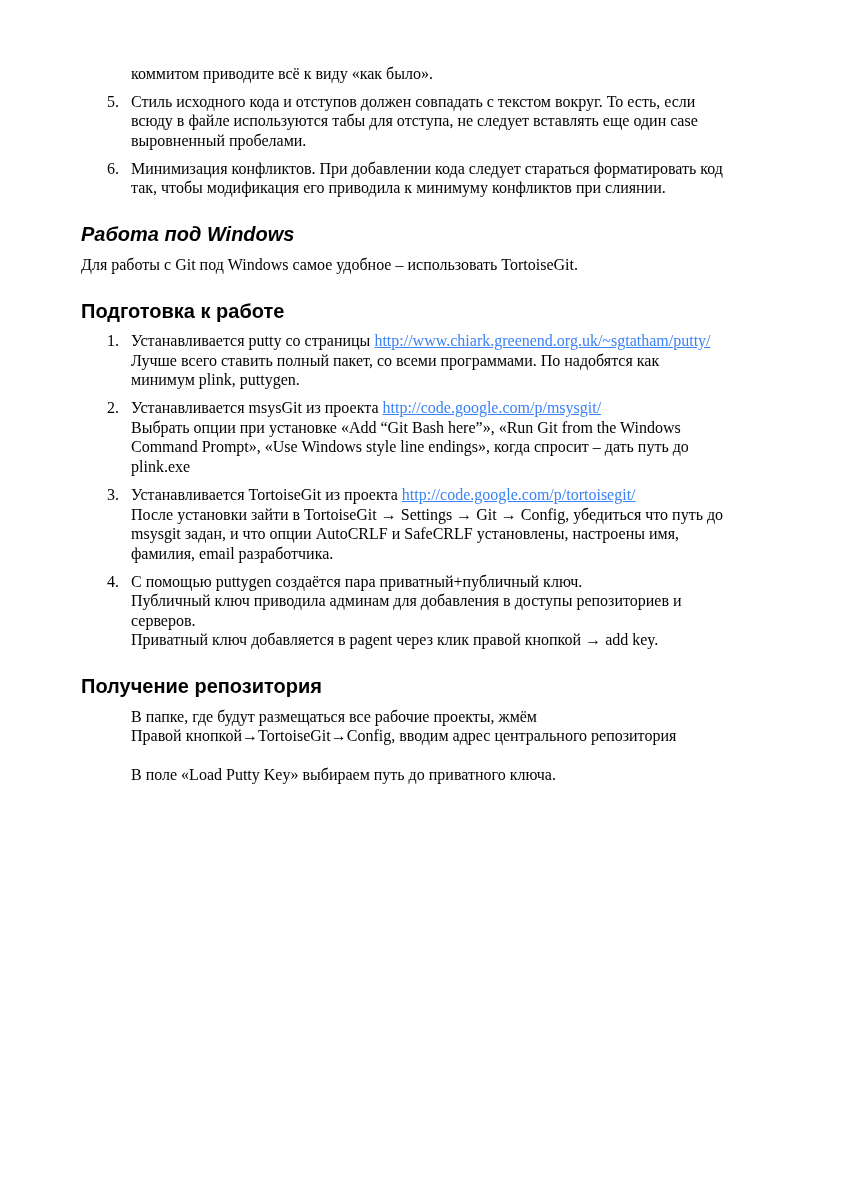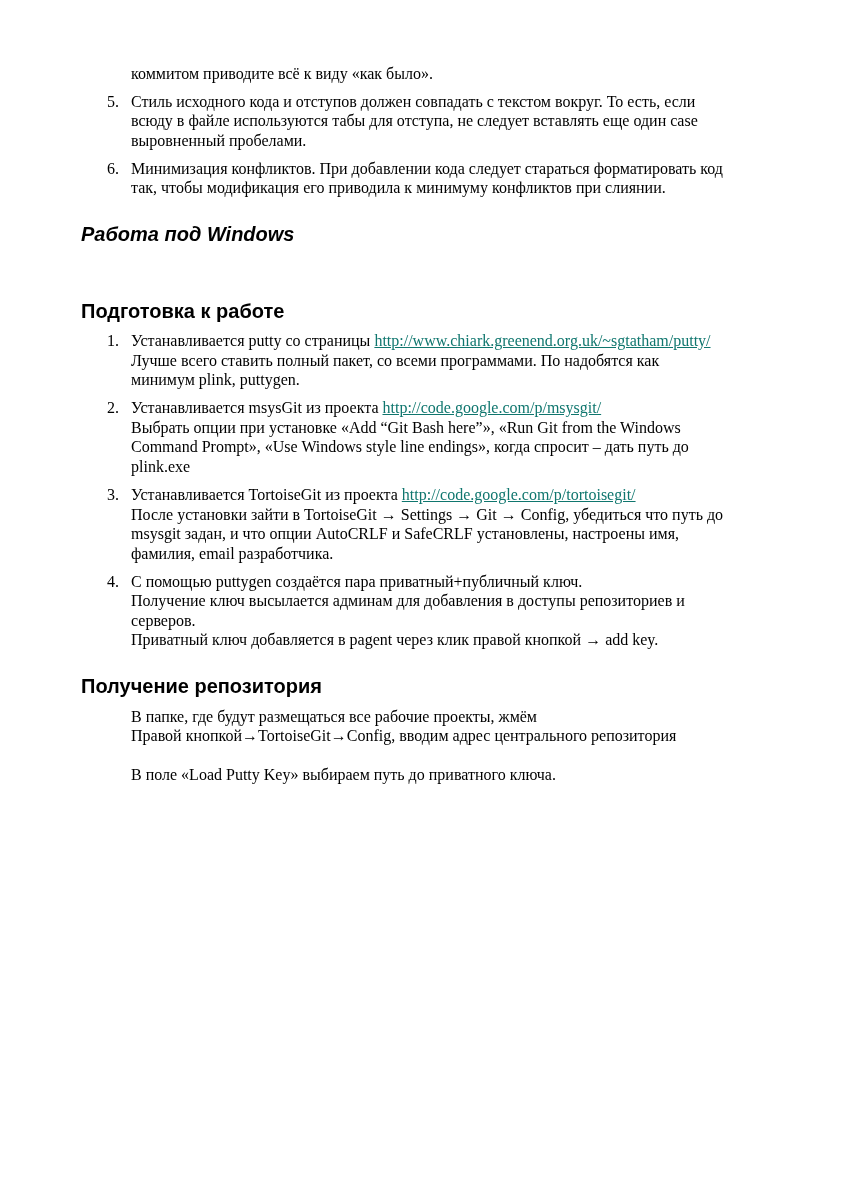--- a/index.html
+++ b/index.html
@@ -9,21 +9,21 @@
     font-family: "Liberation Serif", serif; font-size: 16px; color: #000;
     line-height: 19.4px;
   }
   .line { position: absolute; white-space: nowrap; }
   .num { position: absolute; width: 20px; text-align: right; }
   h2 {
     position: absolute; margin: 0; font-family: "Liberation Sans", sans-serif;
     font-size: 20px; font-weight: bold; line-height: 22px; white-space: nowrap;
   }
   h2.italic { font-style: italic; }
-  a { color: #0f766e; text-decoration: underline; }
+  a { color: #3b82f6; text-decoration: underline; }
 </style>
 </head>
 <body>
 
 <div class="page">
 
   <div class="line" style="left:131px; top:64px;">коммитом приводите всё к виду «как было».</div>
 
   <div>
     <div class="num" style="left:99px; top:92px;">5.</div>
@@ -32,20 +32,21 @@
     <div class="line" style="left:131px; top:131px;">выровненный пробелами.</div>
   </div>
 
   <div>
     <div class="num" style="left:99px; top:159px;">6.</div>
     <div class="line" style="left:131px; top:159px;">Минимизация конфликтов. При добавлении кода следует стараться форматировать код</div>
     <div class="line" style="left:131px; top:178px;">так, чтобы модификация его приводила к минимуму конфликтов при слиянии.</div>
   </div>
 
   <h2 class="italic" style="left:81px; top:223px;">Работа под Windows</h2>
+  <div class="line" style="left:81px; top:255px;">Для работы с Git под Windows самое удобное – использовать TortoiseGit.</div>
 
   <h2 style="left:81px; top:300px;">Подготовка к работе</h2>
 
   <div>
     <div class="num" style="left:99px; top:331px;">1.</div>
     <div class="line" style="left:131px; top:331px;"><span>Устанавливается putty со страницы </span><a href="#">http://www.chiark.greenend.org.uk/~sgtatham/putty/</a></div>
     <div class="line" style="left:131px; top:351px;">Лучше всего ставить полный пакет, со всеми программами. По надобятся как</div>
     <div class="line" style="left:131px; top:370px;">минимум plink, puttygen.</div>
   </div>
 
@@ -61,21 +62,21 @@
     <div class="num" style="left:99px; top:485px;">3.</div>
     <div class="line" style="left:131px; top:485px;"><span>Устанавливается TortoiseGit из проекта </span><a href="#">http://code.google.com/p/tortoisegit/</a></div>
     <div class="line" style="left:131px; top:505px;">После установки зайти в TortoiseGit → Settings → Git → Config, убедиться что путь до</div>
     <div class="line" style="left:131px; top:524px;">msysgit задан, и что опции AutoCRLF и SafeCRLF установлены, настроены имя,</div>
     <div class="line" style="left:131px; top:544px;">фамилия, email разработчика.</div>
   </div>
 
   <div>
     <div class="num" style="left:99px; top:572px;">4.</div>
     <div class="line" style="left:131px; top:572px;">С помощью puttygen создаётся пара приватный+публичный ключ.</div>
-    <div class="line" style="left:131px; top:591px;">Получение ключ высылается админам для добавления в доступы репозиториев и</div>
+    <div class="line" style="left:131px; top:591px;">Публичный ключ приводила админам для добавления в доступы репозиториев и</div>
     <div class="line" style="left:131px; top:611px;">серверов.</div>
     <div class="line" style="left:131px; top:630px;">Приватный ключ добавляется в pagent через клик правой кнопкой → add key.</div>
   </div>
 
   <h2 style="left:81px; top:675px;">Получение репозитория</h2>
   <div class="line" style="left:131px; top:707px;">В папке, где будут размещаться все рабочие проекты, жмём</div>
   <div class="line" style="left:131px; top:726px;">Правой кнопкой→TortoiseGit→Config, вводим адрес центрального репозитория</div>
   <div class="line" style="left:131px; top:765px;">В поле «Load Putty Key» выбираем путь до приватного ключа.</div>
 
 </div>

